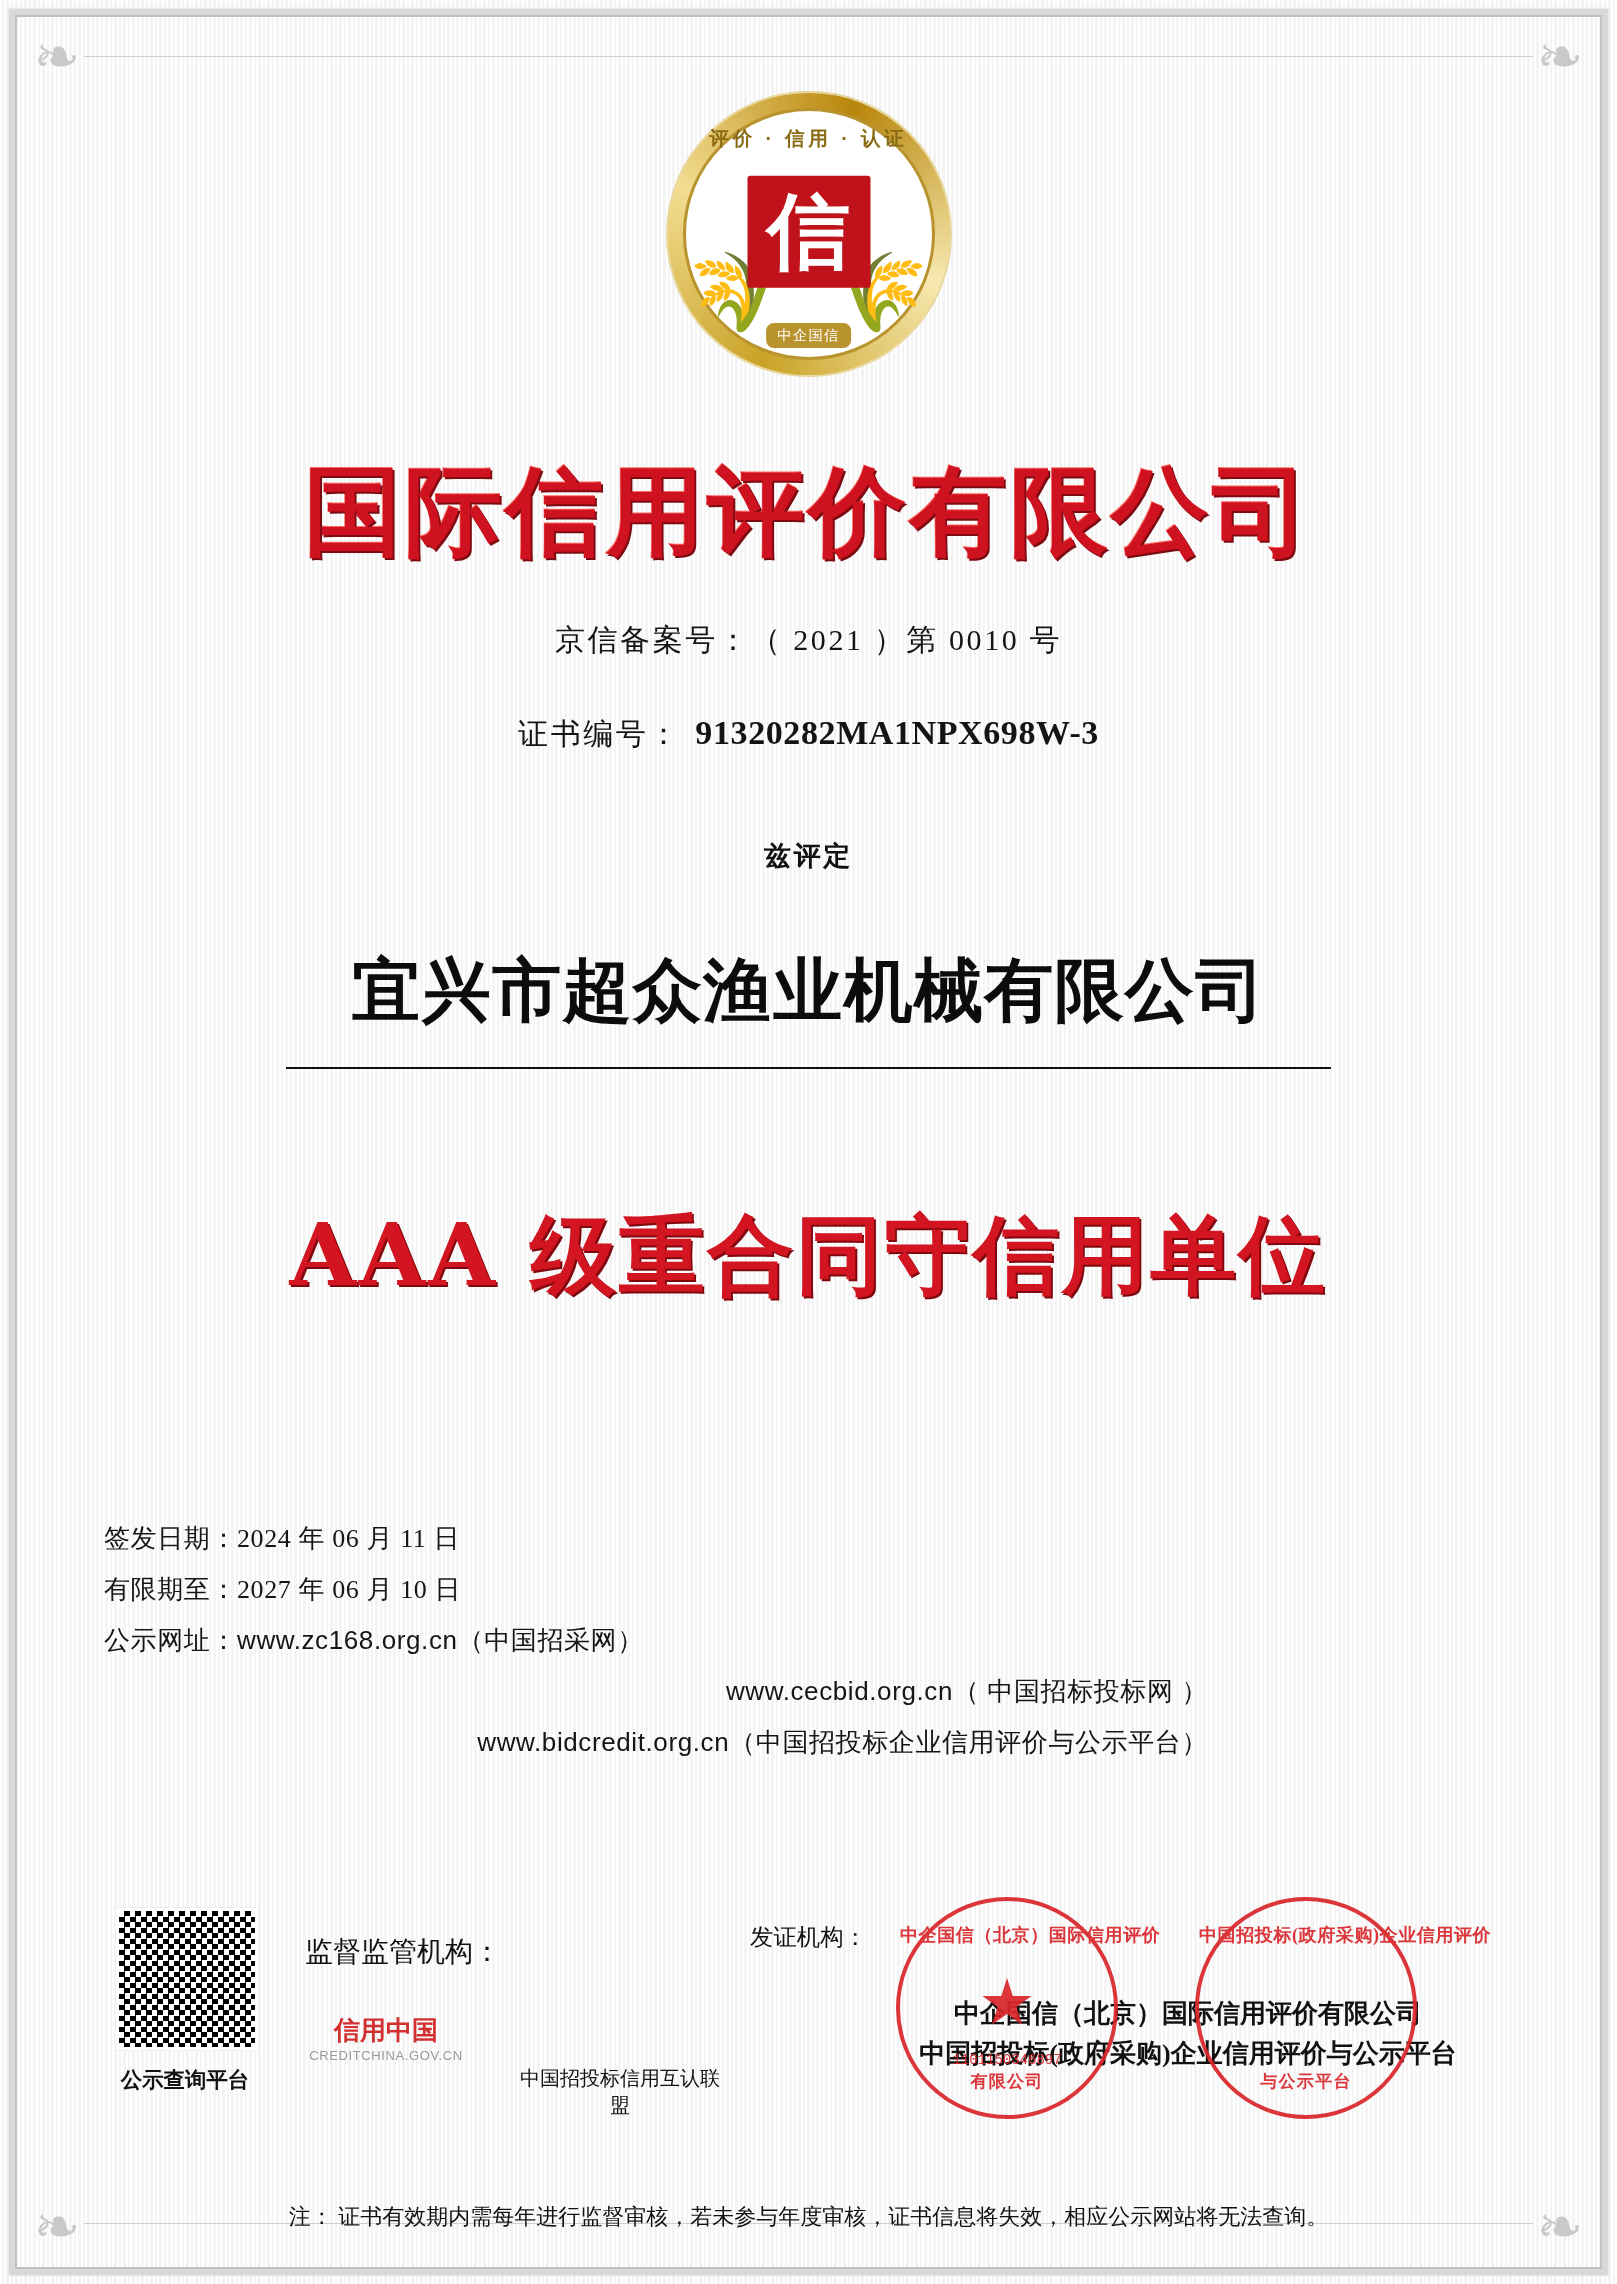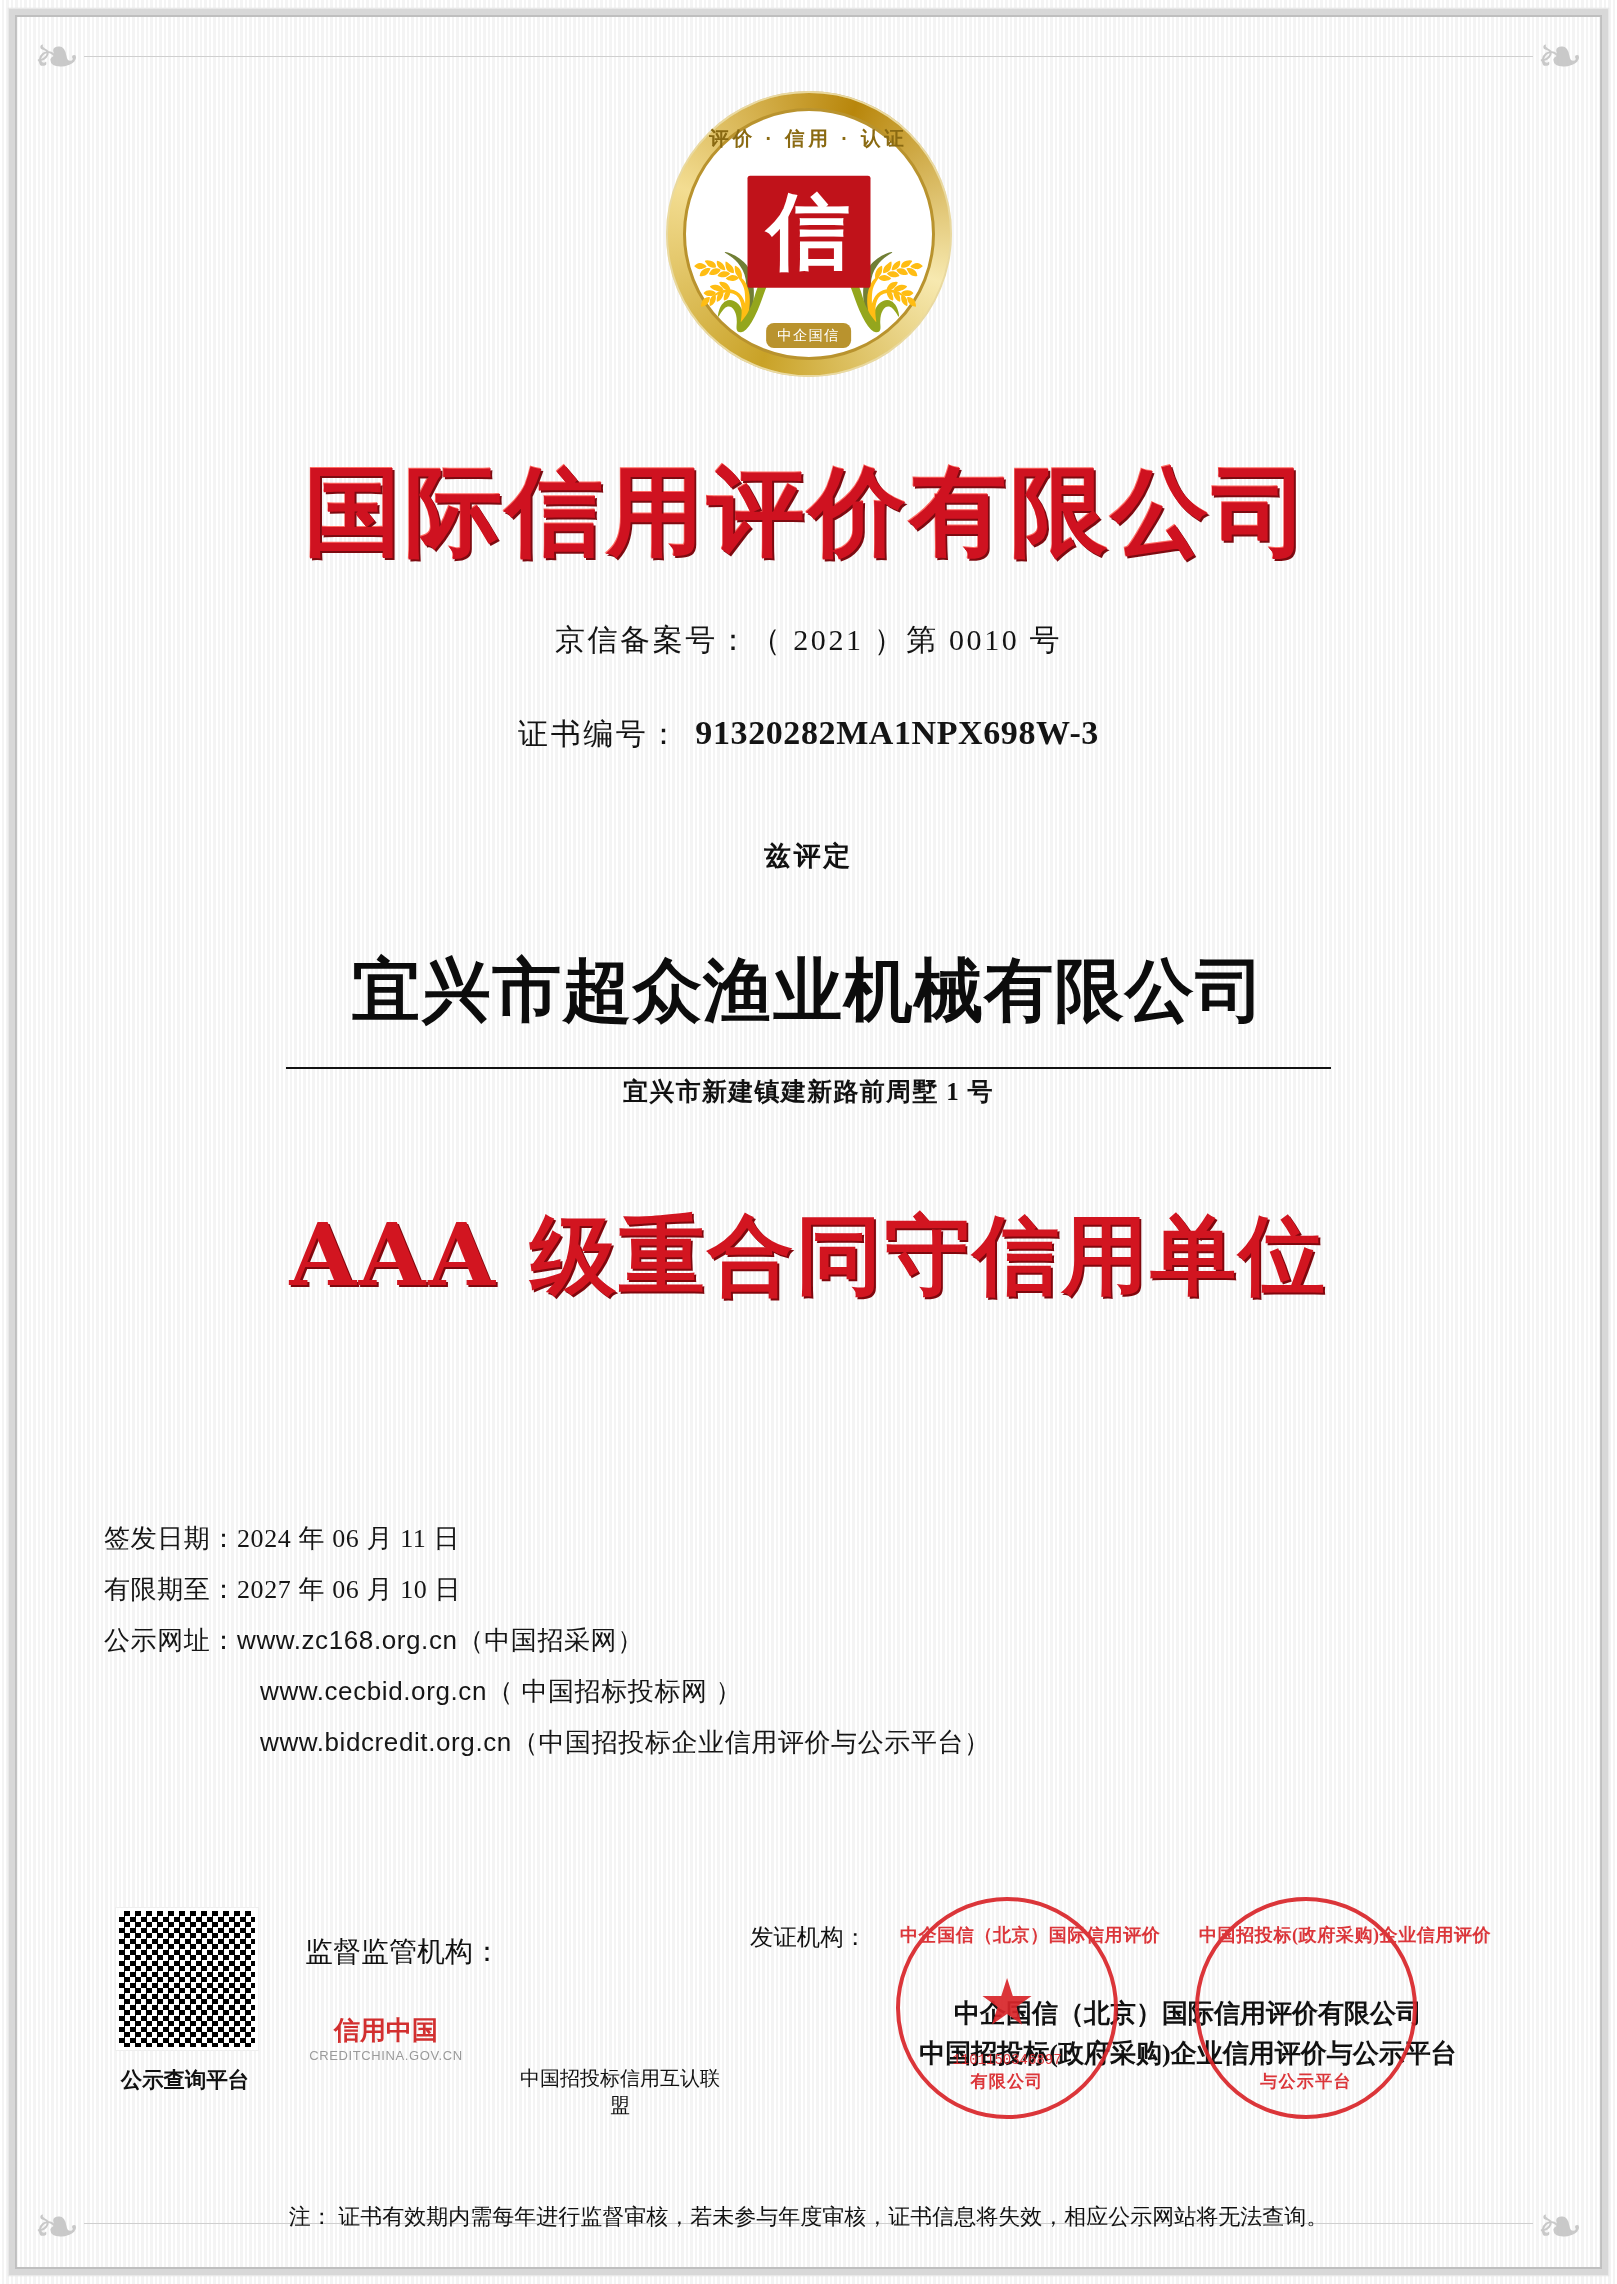--- a/index.html
+++ b/index.html
@@ -230,21 +230,21 @@
     width: 1104px;
     color: #151515;
     font-size: 26px;
     line-height: 51px;
     letter-spacing: 0.6px;
   }
   .details .row { white-space: nowrap; }
   .details .label { display: inline-block; }
   .details .val { display: inline-block; }
   .details .urls { padding-left: 156px; }
-  .url-font { font-family: "Liberation Sans", sans-serif; }
+  .url-font { font-family: "Liberation Sans", sans-serif; text-align: right; }
 
   
   .footer {
     position: absolute;
     left: 0; right: 0;
     top: 1903px;
     height: 292px;
   }
   .qr {
     position: absolute;
@@ -446,21 +446,20 @@
 
   <div class="rec-line l1">京信备案号：（ 2021 ）第 0010 号</div>
 
   <div class="rec-line l2">
     <span>证书编号：</span><span class="code">91320282MA1NPX698W-3</span>
   </div>
 
   <div class="hereby">兹评定</div>
 
   <div class="company">宜兴市超众渔业机械有限公司</div>
-  <div class="address">宜兴市新建镇建新路前周墅 1 号</div>
 
   <div class="grade">AAA 级重合同守信用单位</div>
 
   <div class="details">
     <div class="row">
       <span class="label">签发日期：</span><span class="val">2024 年 06 月 11 日</span>
     </div>
     <div class="row">
       <span class="label">有限期至：</span><span class="val">2027 年 06 月 10 日</span>
     </div>

